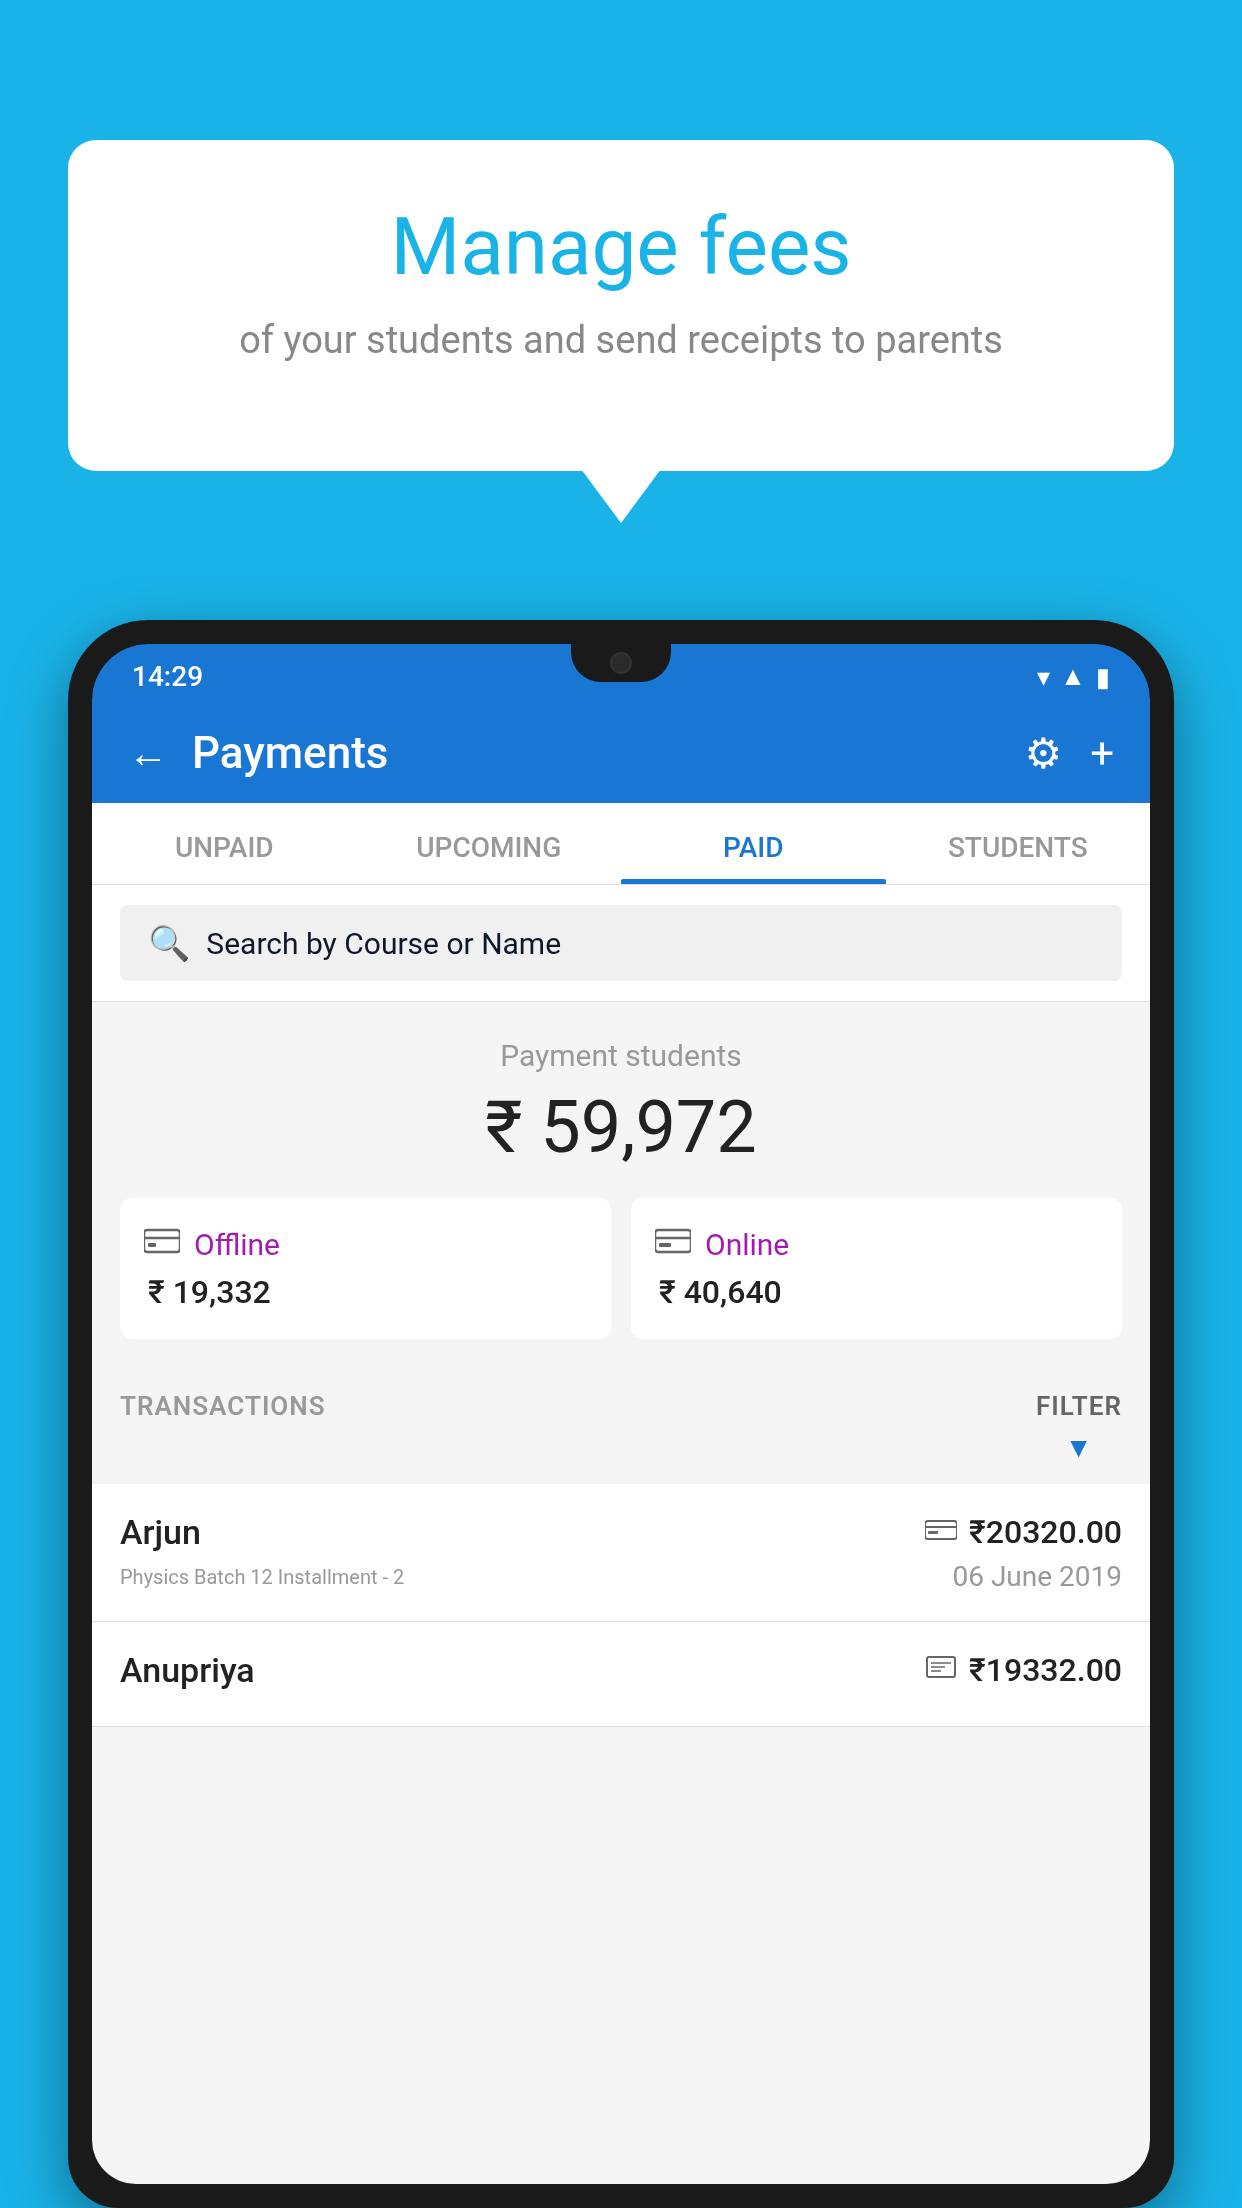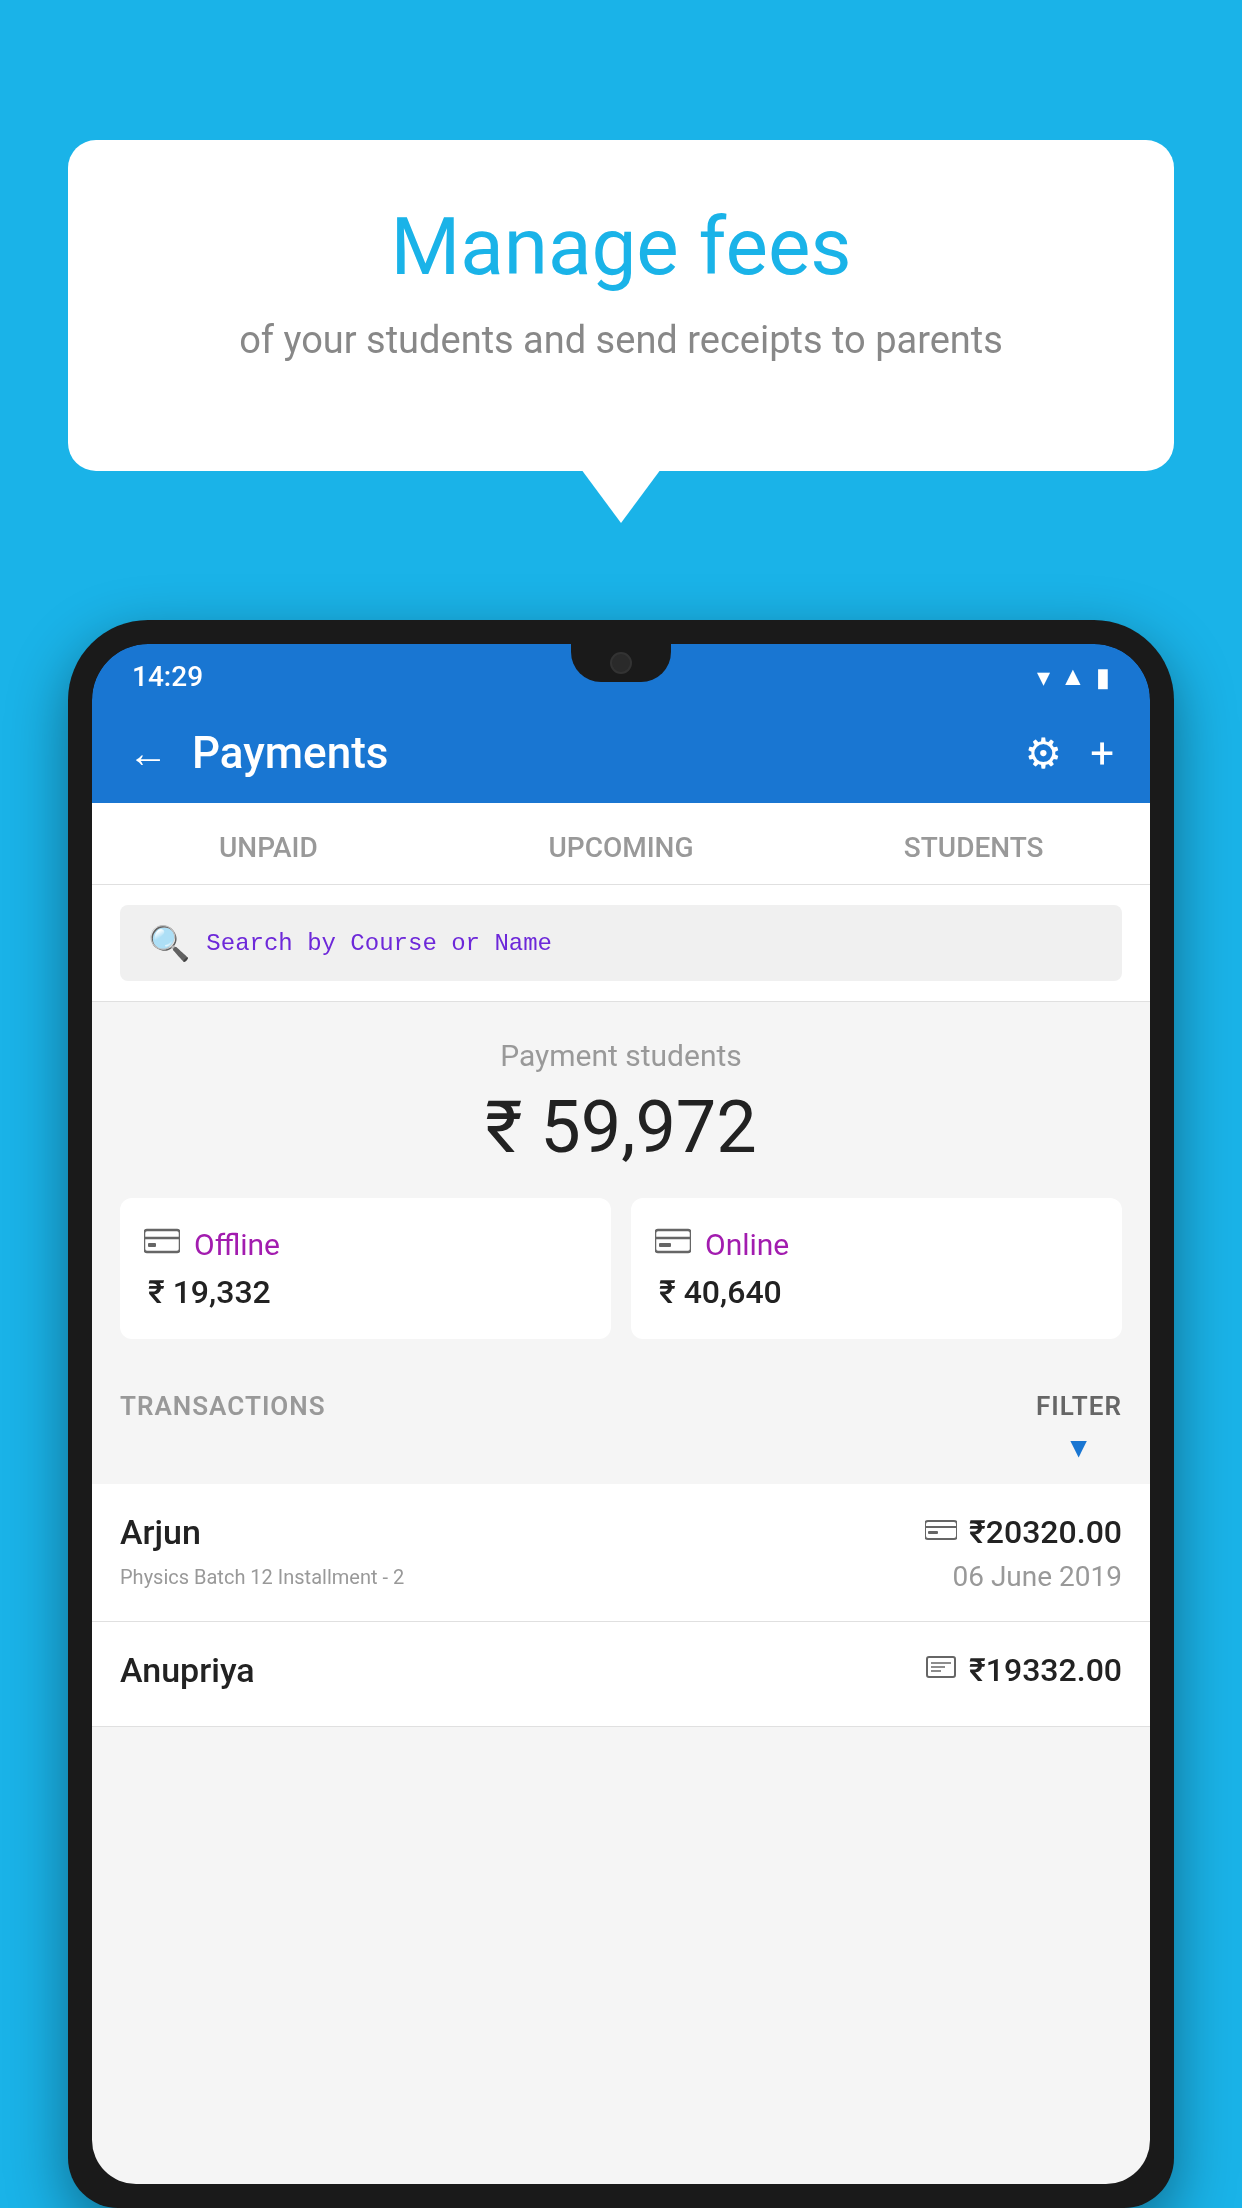--- a/index.html
+++ b/index.html
@@ -223,23 +223,22 @@
       padding: 18px 28px;
       gap: 16px;
     }
 
     .search-icon {
       color: #999;
       font-size: 34px;
     }
 
     .search-placeholder {
-      color: #6d28d9;
-      font-size: 24px;
-      font-family: Liberation Mono, monospace;
+      color: #0f172a;
+      font-size: 30px;
     }
 
     
     .payment-summary {
       background: #f5f5f5;
       padding: 36px 28px 28px;
       text-align: center;
     }
 
     .payment-received-label {
@@ -404,20 +403,23 @@
           <span class="plus-icon">+</span>
         </div>
       </div>
 
       <div class="tab-bar">
         <div class="tab-item">
           <span>UNPAID</span>
         </div>
         <div class="tab-item">
           <span>UPCOMING</span>
+        </div>
+        <div class="tab-item active">
+          <span>PAID</span>
         </div>
         <div class="tab-item">
           <span>STUDENTS</span>
         </div>
       </div>
 
       <div class="phone-screen">
 
         <div class="search-bar-container">
           <div class="search-bar">

